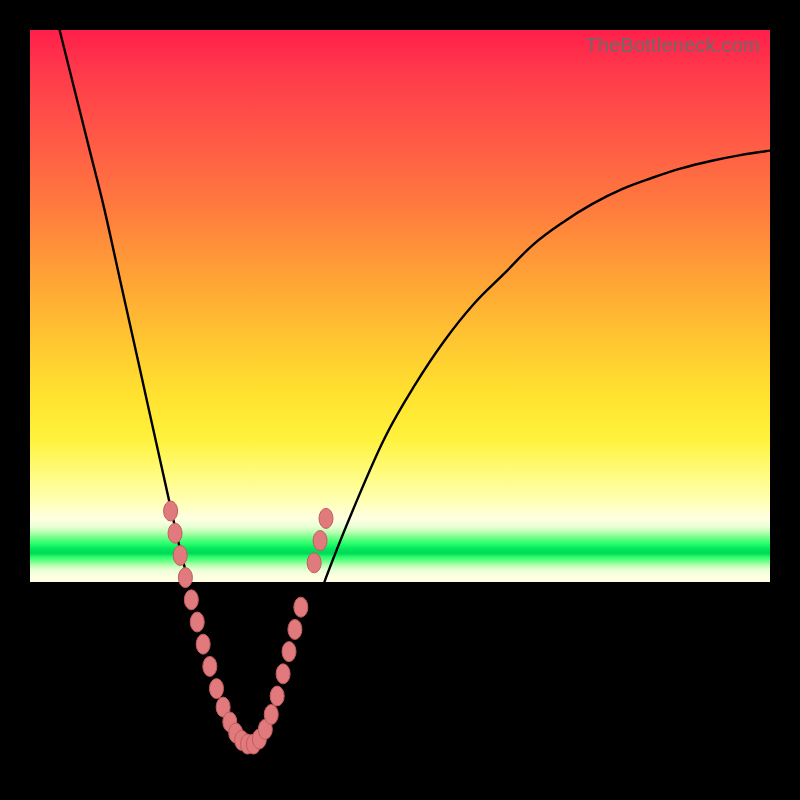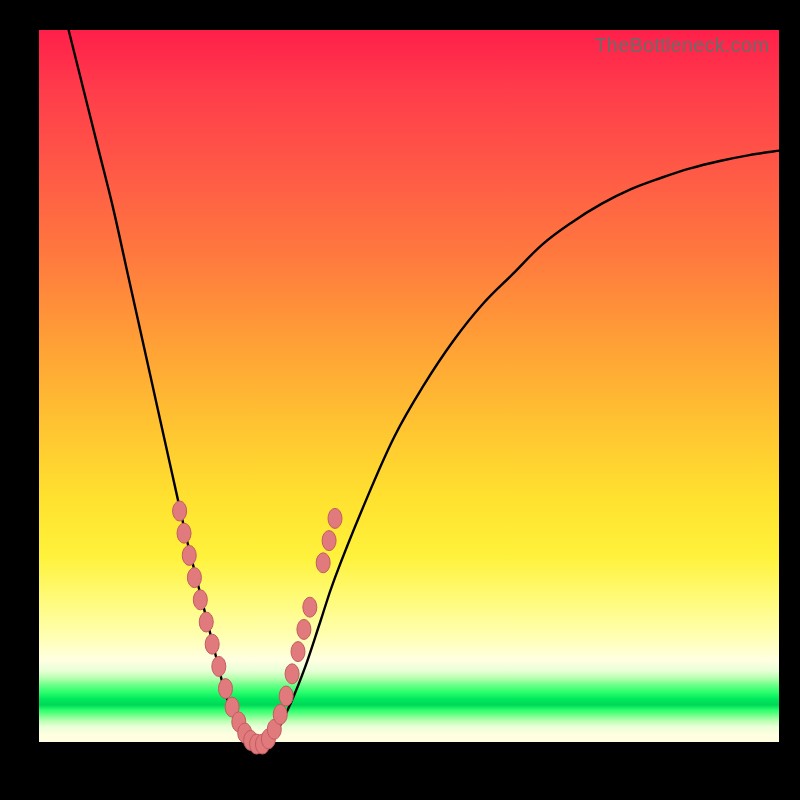--- a/index.html
+++ b/index.html
@@ -12,24 +12,24 @@
     font-family: Arial, Helvetica, sans-serif;
   }
   .frame {
     position: relative;
     width: 800px;
     height: 800px;
     background: #000;
   }
   .plot-area {
     position: absolute;
-    left: 39px;
+    left: 30px;
     top: 30px;
     width: 740px;
-    height: 712px;
+    height: 552px;
     
     background: linear-gradient(
       to bottom,
       #ff1f4a 0%,
       #ff3b4b 8%,
       #ff5a46 20%,
       #ff7a3e 32%,
       #ffa036 44%,
       #ffc531 56%,
       #ffe22f 66%,

